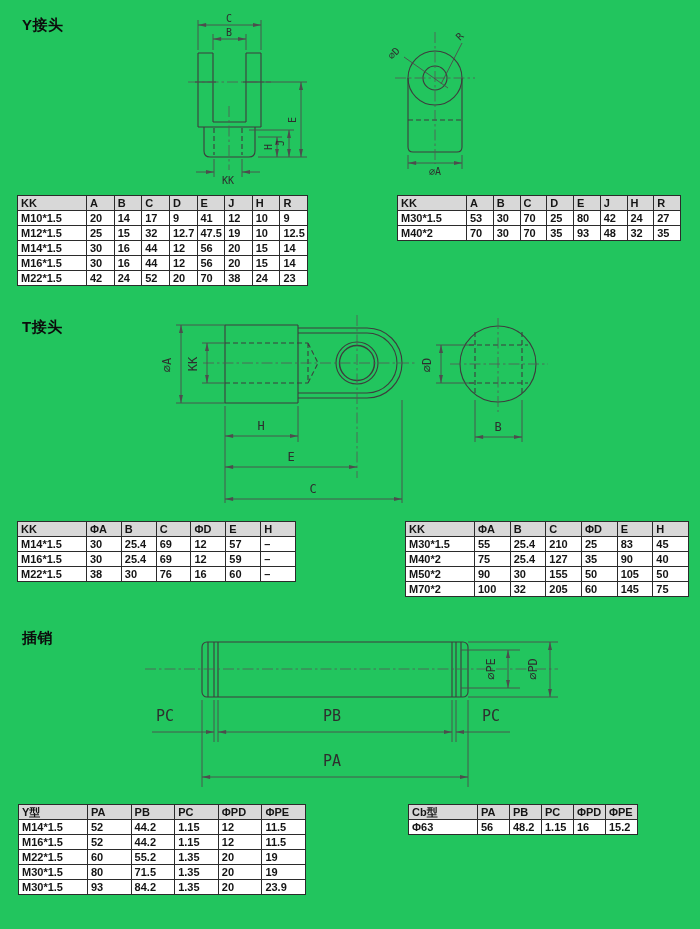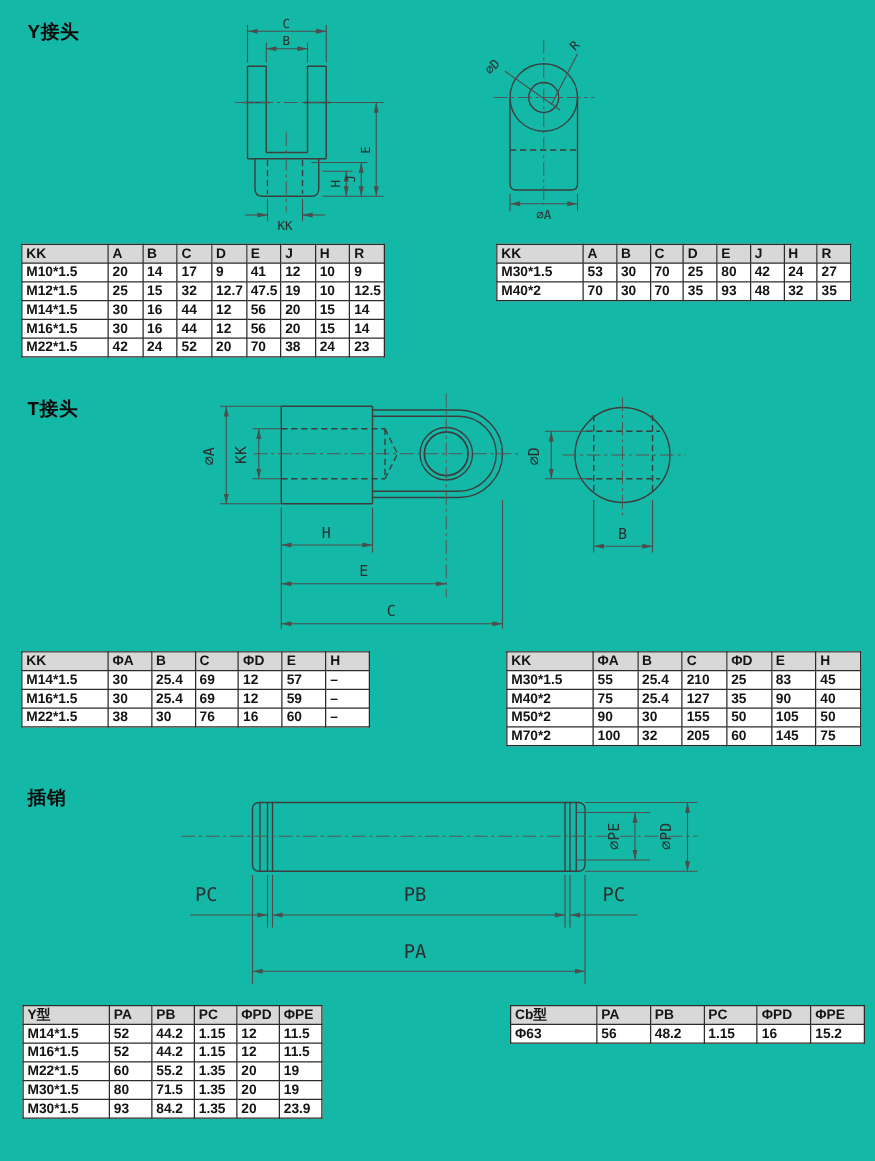--- a/index.html
+++ b/index.html
@@ -1,33 +1,33 @@
 <!DOCTYPE html>
 <html><head>
 <meta charset="utf-8">
 <style>
   html,body{margin:0;padding:0;background:#fff;}
-  .page{position:relative;width:700px;height:929px;background:#14b8a6;overflow:hidden;
+  .page{position:relative;width:700px;height:929px;background:#22c55e;overflow:hidden;
         font-family:"Liberation Sans",sans-serif;}
   .sec-title{position:absolute;font-size:15px;font-weight:bold;color:#0c0c0c;letter-spacing:.5px;}
   #title-y{left:22px;top:16px;}
   #title-t{left:22px;top:318px;}
   #title-pin{left:22px;top:629px;}
   svg.draw{position:absolute;left:0;top:0;}
   table.dtable{position:absolute;border-collapse:collapse;table-layout:fixed;background:#fff;}
   .dtable th,.dtable td{border:1px solid #2b2b2b;font-size:11px;font-weight:bold;color:#141414;
       padding:0 3px;height:14px;line-height:14px;text-align:left;white-space:nowrap;overflow:hidden;}
   .dtable thead th{background:#d8d8d8;}
   .dtable thead th:first-child{width:62px;}
   #table-y-left{left:17px;top:195px;width:291px;}
   #table-y-right{left:397px;top:195px;width:284px;}
   #table-t-left{left:17px;top:521px;width:279px;}
   #table-t-right{left:405px;top:521px;width:284px;}
-  #table-pin-left{left:18px;top:804px;width:240px;}
-  #table-pin-right{left:408px;top:804px;width:284px;}
+  #table-pin-left{left:18px;top:804px;width:288px;}
+  #table-pin-right{left:408px;top:804px;width:230px;}
   .ln{stroke:#3d3d3d;stroke-width:1.1;fill:none;}
   .ln2{stroke:#3d3d3d;stroke-width:1.4;fill:none;}
   .ext{stroke:#4d4d4d;stroke-width:.9;fill:none;}
   .dim{stroke:#4d4d4d;stroke-width:.9;fill:none;}
   .dash{stroke-dasharray:5 3;}
   .cl{stroke:#555;stroke-width:.8;fill:none;stroke-dasharray:11 3 2.5 3;}
   .dt{font:10px "DejaVu Sans Mono",monospace;fill:#2e2e2e;}
   .dm{font:12px "DejaVu Sans Mono",monospace;fill:#2e2e2e;}
   .dl{font:15px "DejaVu Sans Mono",monospace;fill:#2e2e2e;}
 </style>

